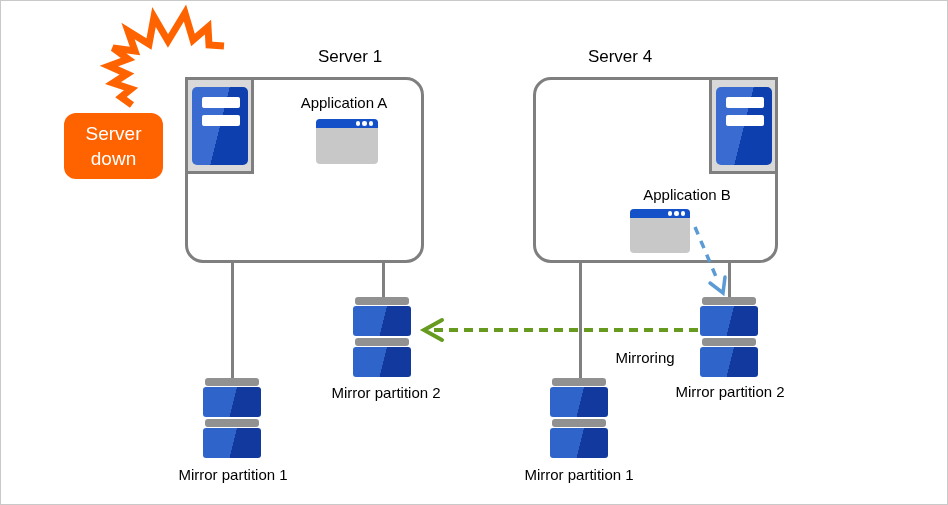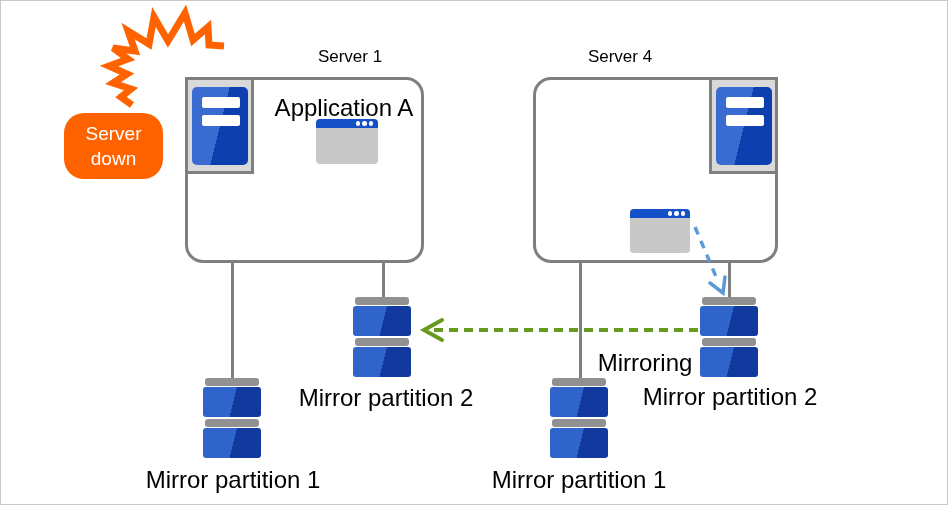--- a/index.html
+++ b/index.html
@@ -18,26 +18,26 @@
   
   .win{position:absolute;z-index:5;}
   .win .body{position:absolute;left:0;right:0;top:0;bottom:0;background:#c8c8c8;border-radius:4px;}
   .win .titlebar{position:absolute;left:0;right:0;top:0;height:9px;background:#1451c8;border-radius:4px 4px 0 0;display:flex;align-items:center;justify-content:flex-end;gap:2px;padding-right:5px;box-sizing:border-box;}
   .win .dot{width:4.5px;height:4.5px;border-radius:50%;background:#fff;}
   
   .disk{position:absolute;width:58px;height:79px;z-index:5;}
   .disk .cap{position:absolute;left:2px;right:2px;height:8px;background:#919191;border-radius:3px;}
   .disk .seg{position:absolute;left:0;right:0;height:30px;border-radius:3px;background:linear-gradient(104deg,#2f64cb 52%,#123a9e 52%);}
   
-  .lbl{position:absolute;transform:translateX(-50%);white-space:nowrap;font-size:24px;z-index:6;text-align:center;}
+  .lbl{position:absolute;transform:translateX(-50%);white-space:nowrap;font-size:15px;z-index:6;text-align:center;}
   .ttl{position:absolute;transform:translateX(-50%);white-space:nowrap;font-size:17px;z-index:6;}
   
   .badge{
     position:absolute;left:63px;top:112px;width:99px;height:66px;background:#ff6300;
-    border-radius:20px;color:#fff;font-size:19px;line-height:25px;text-align:center;
+    border-radius:12px;color:#fff;font-size:19px;line-height:25px;text-align:center;
     display:flex;align-items:center;justify-content:center;z-index:7;
   }
 </style>
 </head>
 <body>
 
 <div class="canvas">
 
   <div class="box" style="left:184px;top:76px;width:239px;height:186px;"></div>
   <div class="box" style="left:532px;top:76px;width:245px;height:186px;"></div>
@@ -103,20 +103,21 @@
 
   <div class="ttl" style="left:619px;top:46px;">Server 4</div>
 
   <div class="icon-frame" style="left:708px;top:76px;width:69px;height:97px;">
     <div class="tower" style="left:4px;top:7px;width:56px;height:78px;">
       <div class="bar" style="top:10px;"></div>
       <div class="bar" style="top:28px;"></div>
     </div>
   </div>
 
+  <div class="lbl" style="left:686px;top:185px;">Application B</div>
   <div class="win" style="left:629px;top:208px;width:60px;height:44px;">
     <div class="body"></div>
     <div class="titlebar">
         <span class="dot"></span>
         <span class="dot"></span>
         <span class="dot"></span>
       </div>
   </div>
 
   <div class="disk" style="left:549px;top:377px;">

